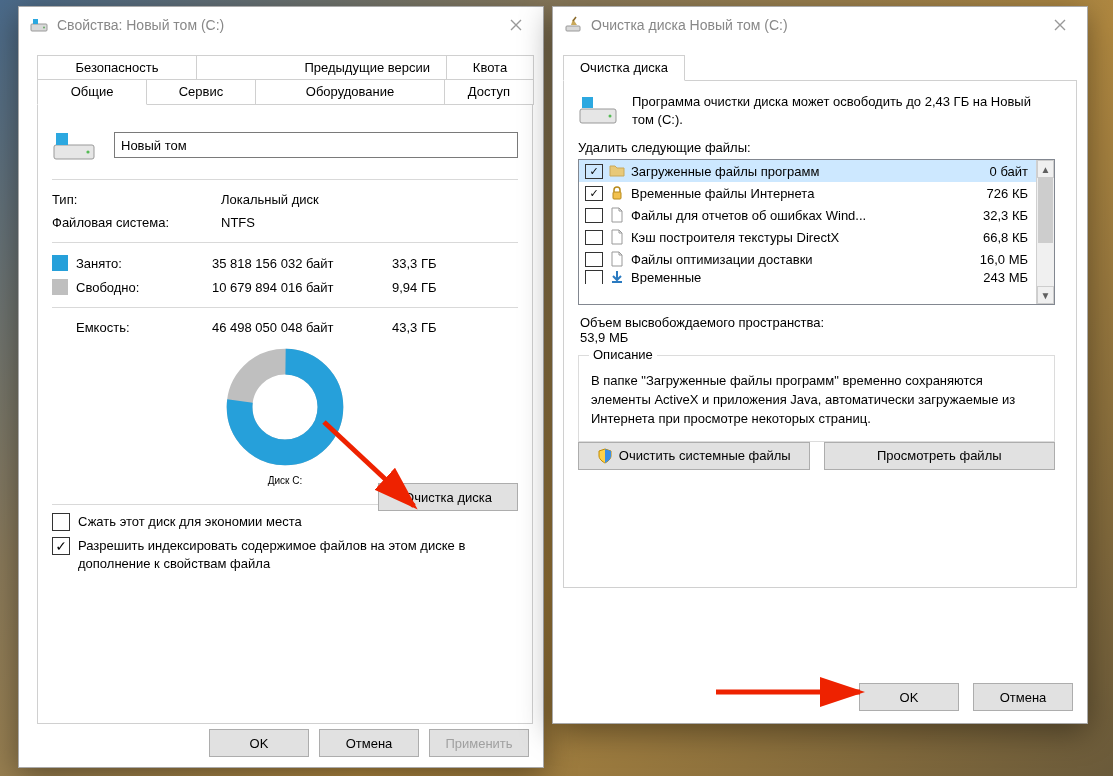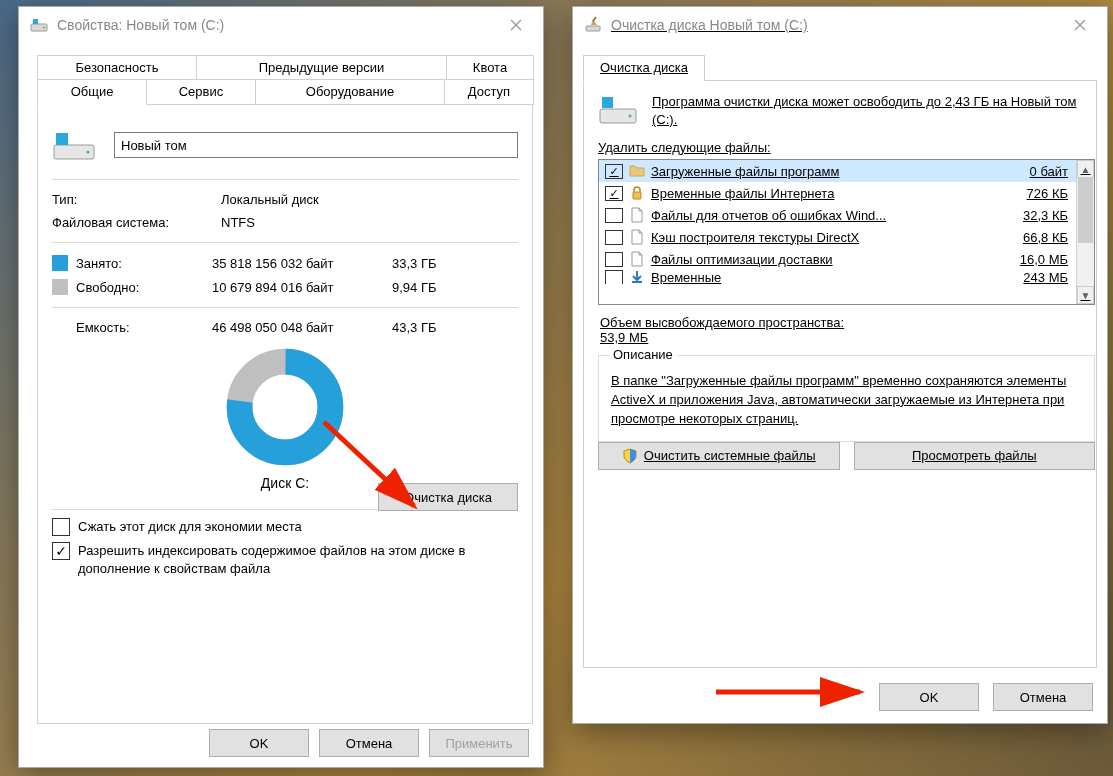--- a/index.html
+++ b/index.html
@@ -13,21 +13,21 @@
     overflow: hidden;
     color: #000;
   }
   .window {
     position: absolute;
     background: #fff;
     border: 1px solid #aaa;
     box-shadow: 0 8px 30px rgba(0,0,0,0.4);
   }
   .win-left { left: 18px; top: 6px; width: 526px; height: 762px; }
-  .win-right { left: 572px; top: 6px; width: 536px; height: 718px; text-decoration: underline; }
+  .win-right { left: 552px; top: 6px; width: 536px; height: 718px; }
 
   .titlebar {
     height: 36px; display: flex; align-items: center;
     padding: 0 4px 0 10px;
     color: #888;
   }
   .titlebar .ticon { width: 20px; height: 20px; margin-right: 8px; display:flex;align-items:center;justify-content:center;}
   .titlebar .ttext { flex: 1; font-size: 14px; }
   .titlebar .tclose {
     width: 46px; height: 30px; display:flex;align-items:center;justify-content:center;
@@ -80,21 +80,21 @@
   .usage-row { display:flex; align-items:center; padding: 4px 0; }
   .sq { width: 16px; height: 16px; margin-right: 8px; }
   .sq.blue { background:#26a0da; }
   .sq.gray { background:#bfbfbf; }
   .usage-label { flex: 0 0 136px; }
   .usage-bytes { flex: 0 0 180px; }
   .usage-gb { flex: 0 0 70px; }
 
   .chart-wrap { display:flex; flex-direction:column; align-items:center; margin-top: 8px;}
   .donut { width: 120px; height: 120px; }
-  .disk-label { margin-top: 8px; font-size: 14px;}
+  .disk-label { margin-top: 8px; font-size: 10px;}
   .btn {
     min-width: 90px; height: 28px;
     background:#e1e1e1; border:1px solid #adadad;
     padding: 0 12px; font-family:inherit; font-size:13px;
     display:inline-flex;align-items:center;justify-content:center;
     gap:6px;
   }
   .btn.disabled { color:#a0a0a0; }
   .cleanup-btn-pos { position:absolute; right: 14px; top: 378px; width: 140px; }
 
@@ -108,22 +108,22 @@
   .chk-label { line-height: 1.35; }
 
   .footer-btns {
     position:absolute; left:0; right:0; bottom: 10px;
     display:flex; justify-content:flex-end; gap: 10px; padding: 0 14px;
   }
 
   
   .cleanup-tabs { display:flex; margin-top: 4px;}
   .cleanup-pane {
-    border:1px solid #d0d0d0; padding: 12px 1px 16px 14px; margin-top:-1px;
-    height: 588px; position:relative;
+    border:1px solid #d0d0d0; padding: 12px 21px 16px 14px; margin-top:-1px;
+    height: 508px; position:relative;
   }
   .intro-row { display:flex; gap: 14px; align-items:flex-start; margin-bottom: 10px;}
   .intro-text { line-height: 1.4; }
   .files-label { margin: 6px 0 4px 0; }
   .listbox {
     border:1px solid #828790; height: 146px;
     display:flex;
   }
   .list-inner { flex:1; overflow:hidden; }
   .li-row { display:flex; align-items:center; height: 22px; padding: 0 6px; gap:6px;}
@@ -181,21 +181,21 @@
       <svg width="12" height="12" viewBox="0 0 12 12">
           <path d="M1 1 L11 11 M11 1 L1 11" stroke="currentColor" stroke-width="1.4"></path>
         </svg>
     </div>
   </div>
 
   <div class="body-pad">
     <div class="tabs">
       <div class="tabrow back">
         <div class="tab" style="flex:0 0 160px;text-align:center">Безопасность</div>
-        <div class="tab" style="flex:1;text-align:center">Предыдущие версии</div>
+        <div class="tab" style="flex:1;text-align:right">Предыдущие версии</div>
         <div class="tab" style="flex:0 0 88px;text-align:center">Квота</div>
       </div>
       <div class="tabrow front">
         <div class="tab active" style="flex:0 0 110px;text-align:center">Общие</div>
         <div class="tab" style="flex:0 0 110px;text-align:center">Сервис</div>
         <div class="tab" style="flex:1;text-align:center">Оборудование</div>
         <div class="tab" style="flex:0 0 90px;text-align:center">Доступ</div>
       </div>
 
       <div class="tab-pane">

